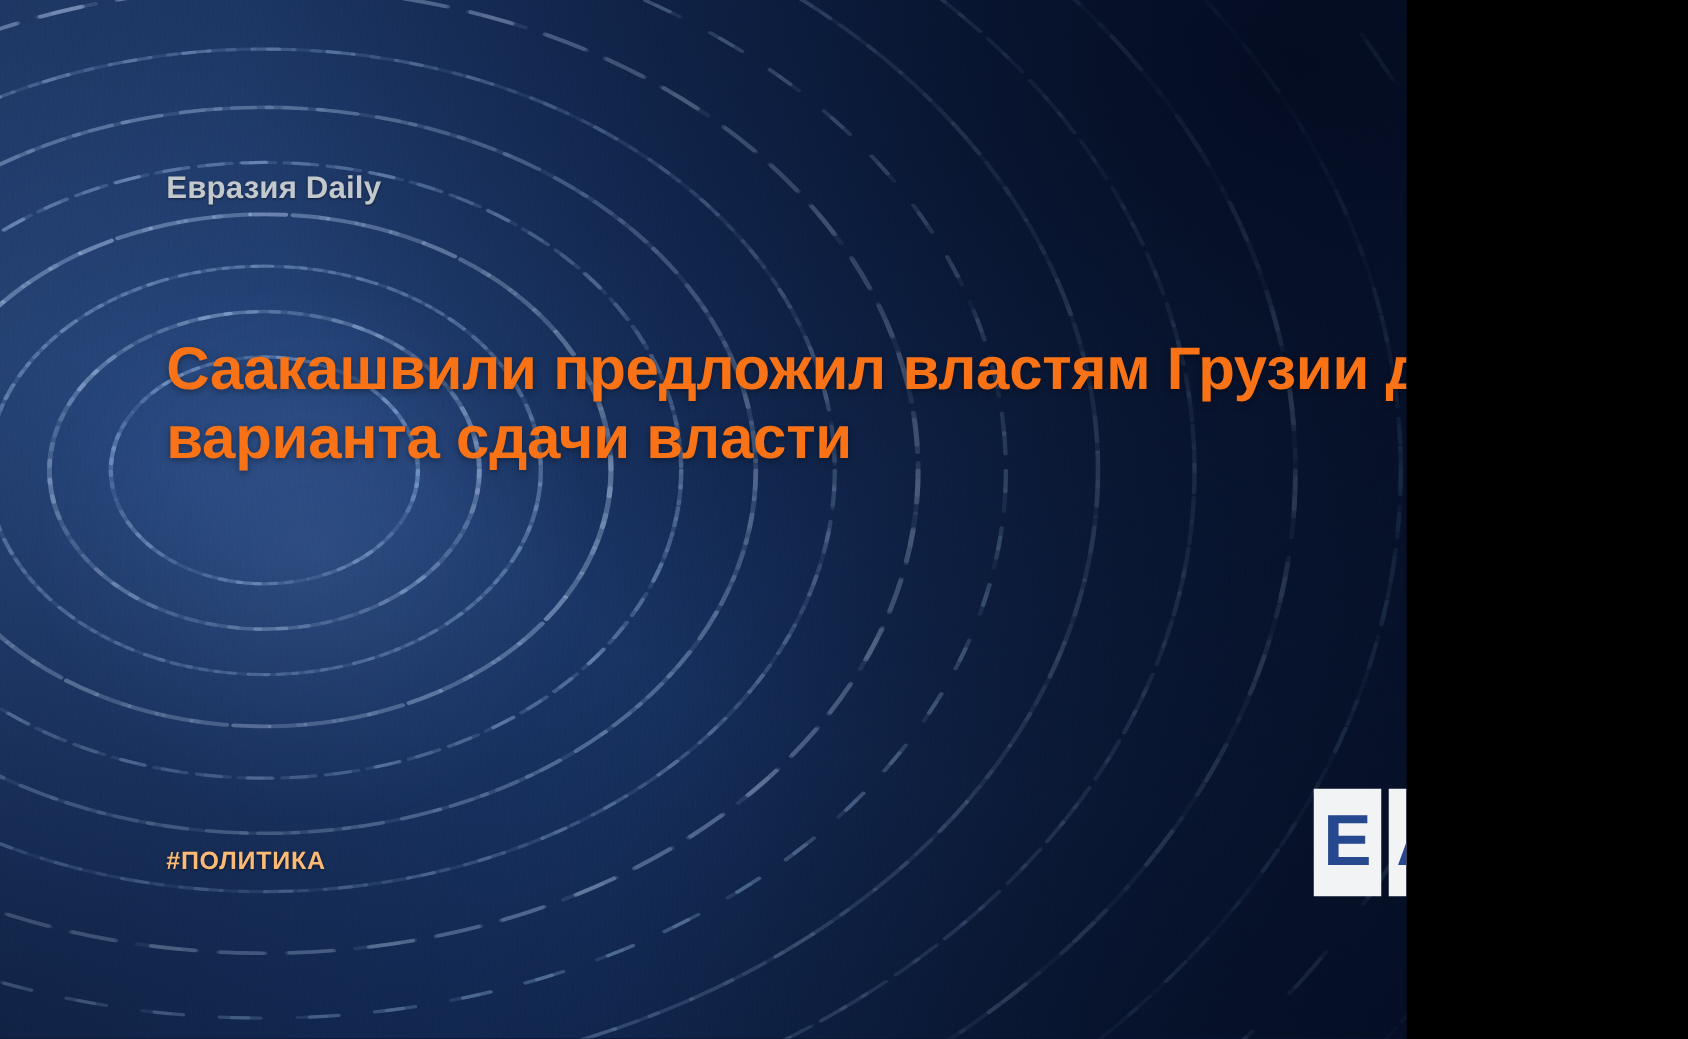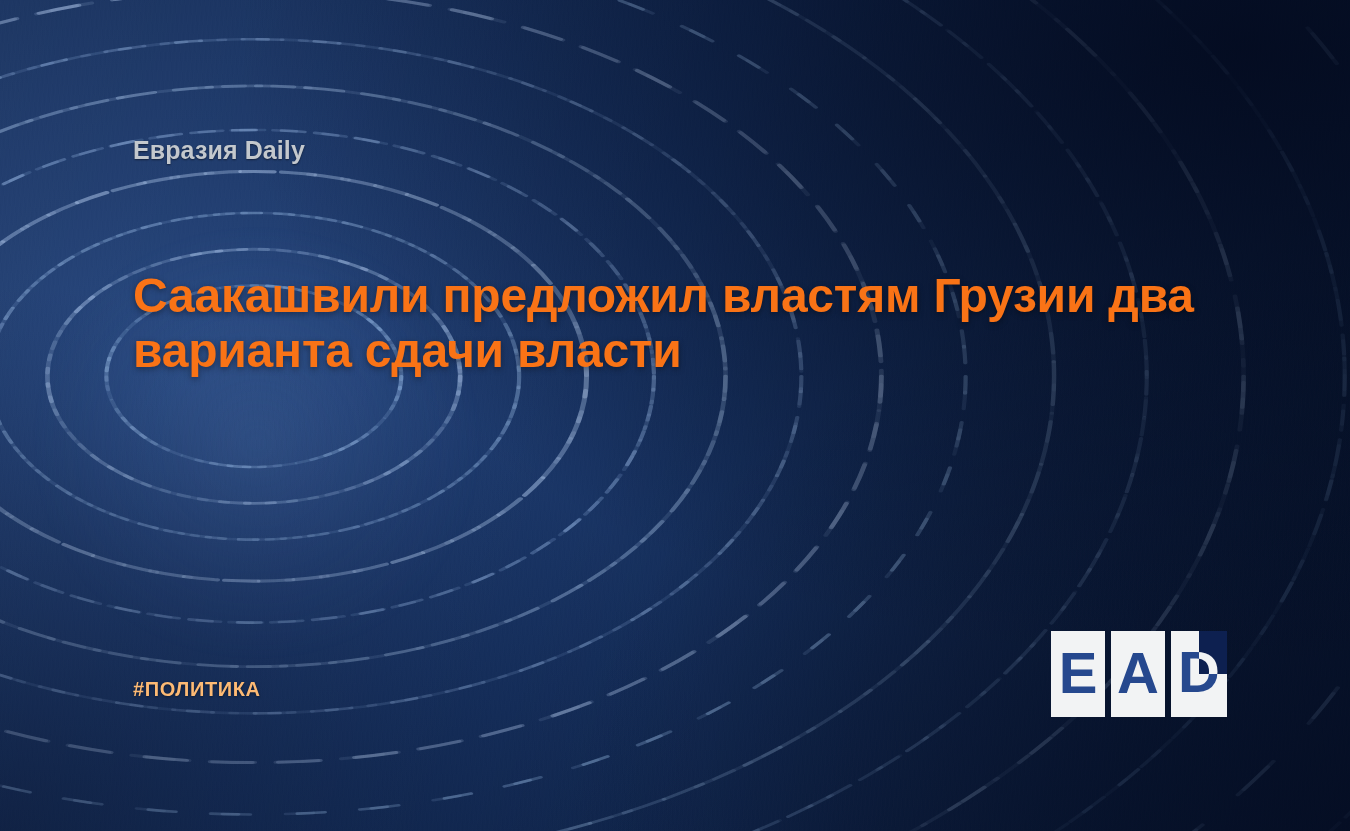--- a/index.html
+++ b/index.html
@@ -7,21 +7,21 @@
     margin: 0;
     padding: 0;
     background: #000;
   }
   body {
     font-family: "Liberation Sans", sans-serif;
   }
 
   .card {
     position: relative;
-    width: 1350px;
+    width: 1125px;
     height: 831px;
     overflow: hidden;
     background: #0b1f4d;
     user-select: none;
   }
 
   
   .bg-base {
     position: absolute;
     inset: 0;

